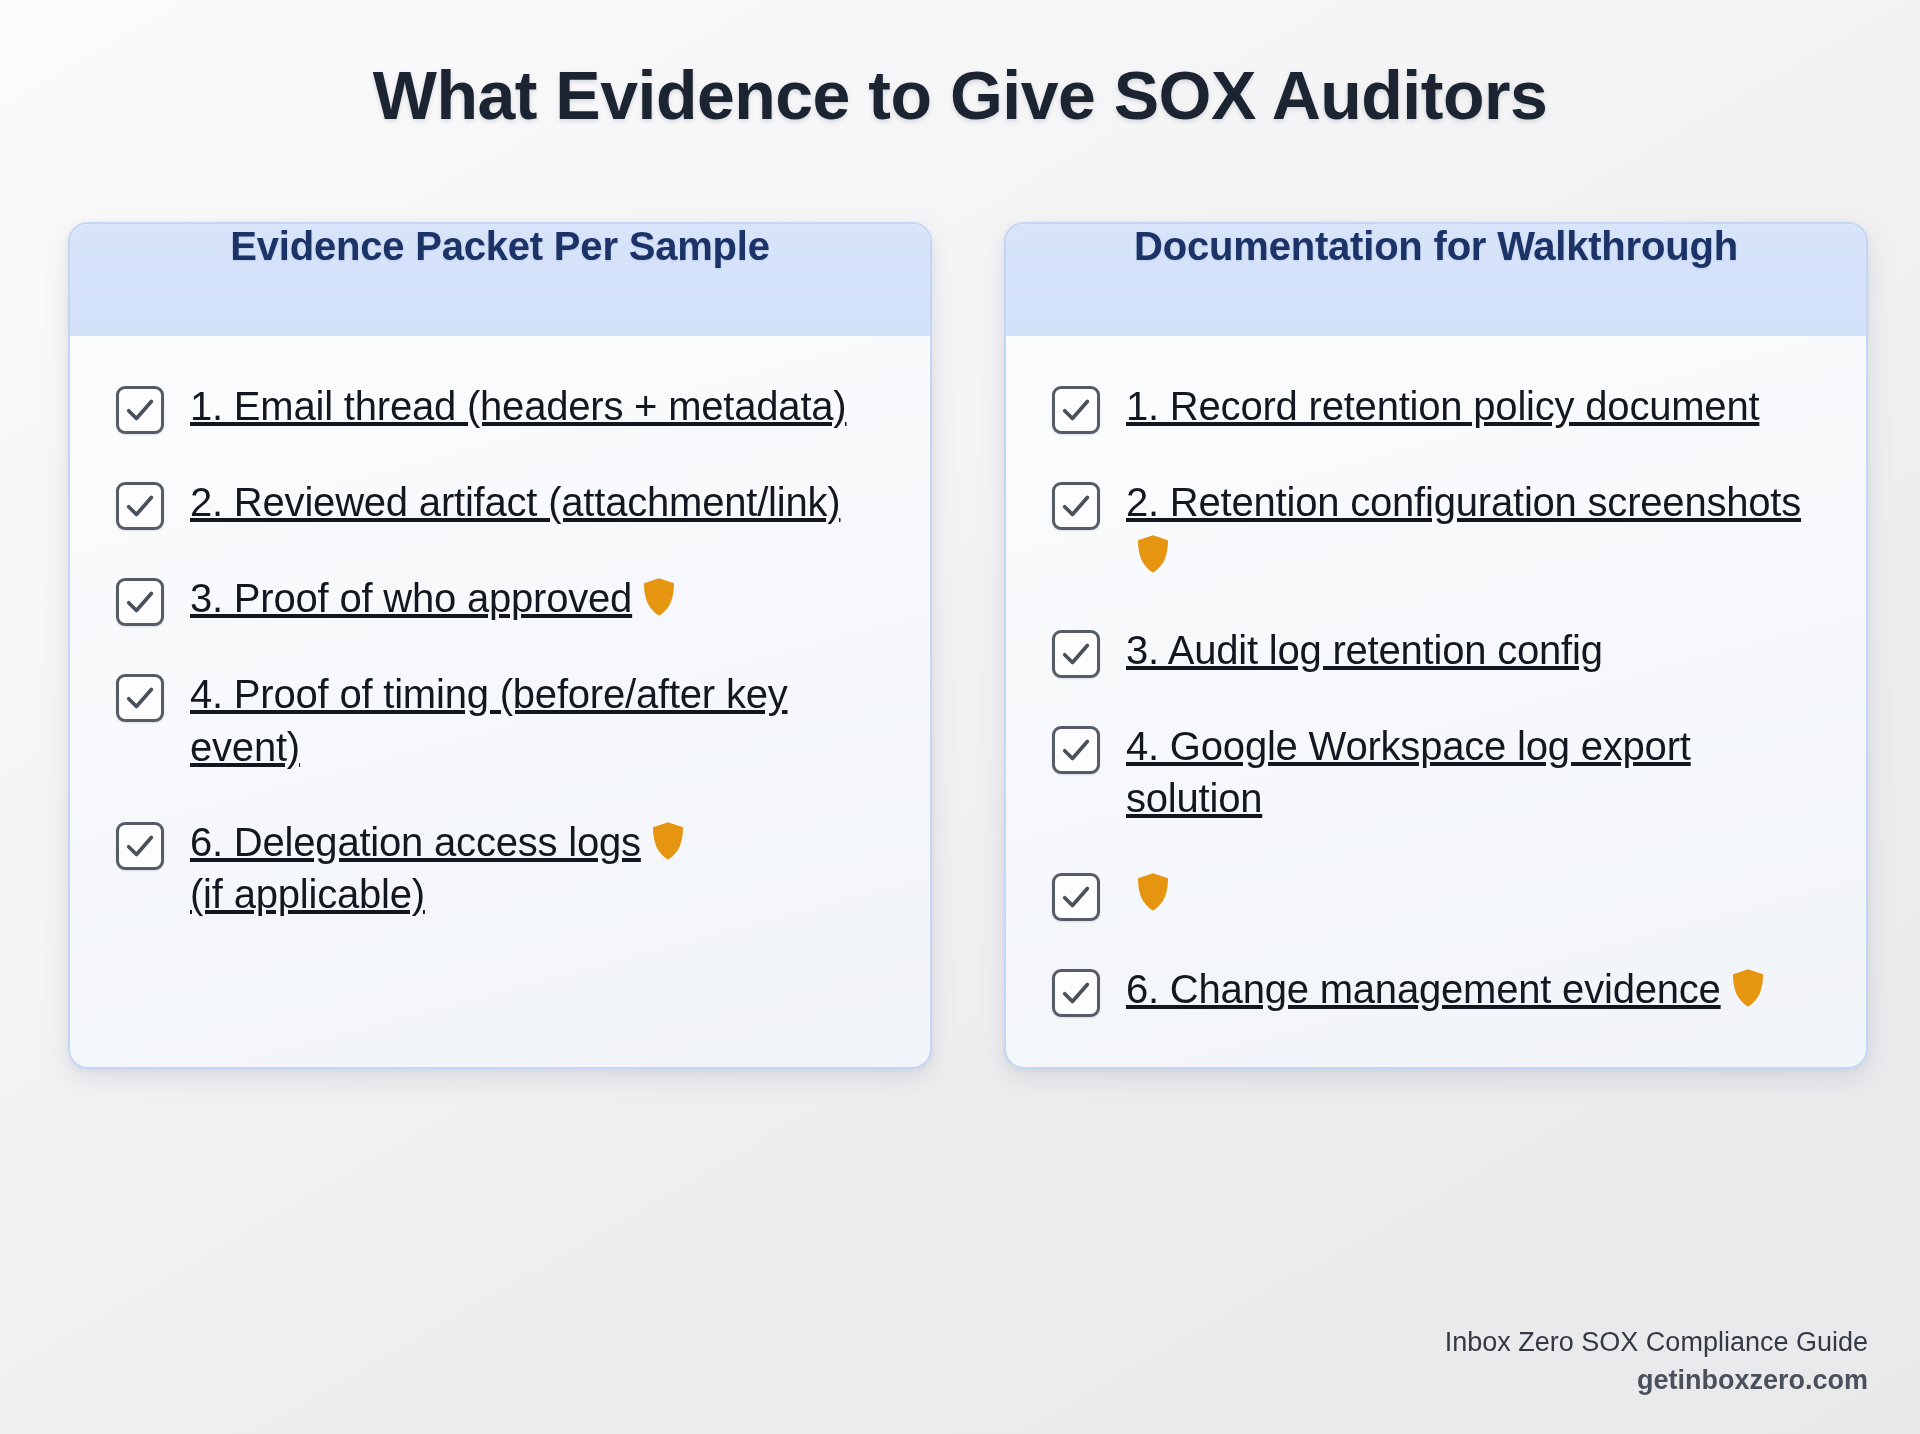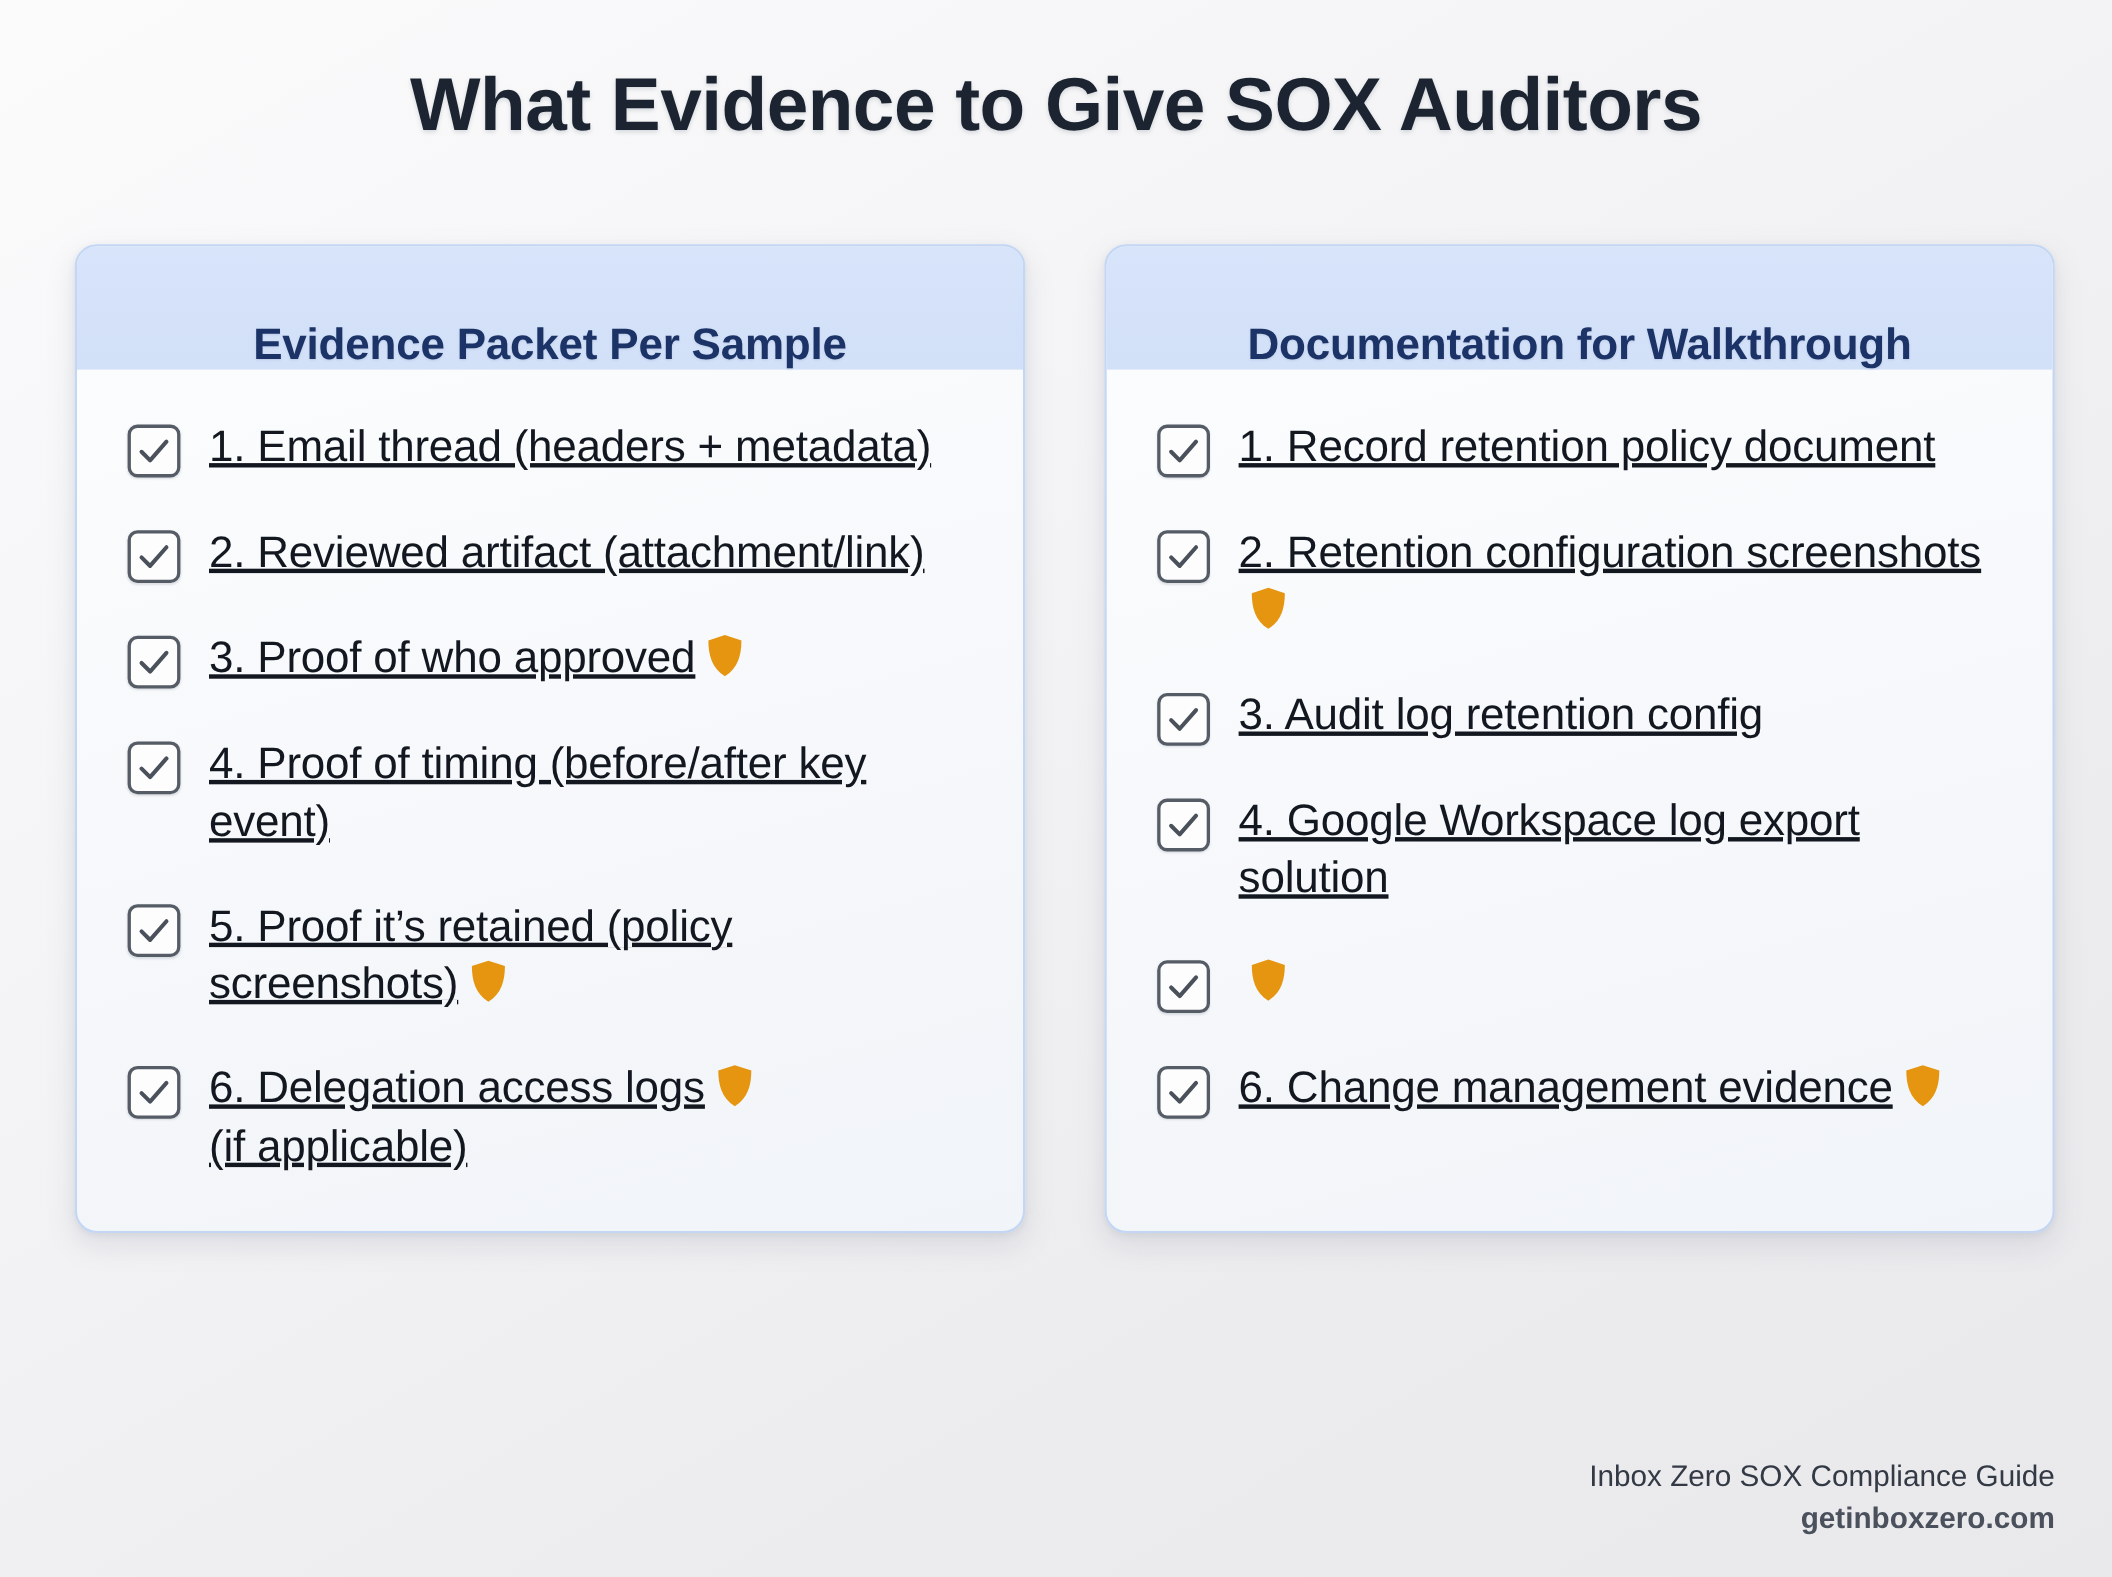--- a/index.html
+++ b/index.html
@@ -57,21 +57,21 @@
     box-shadow: 0 10px 26px rgba(110,120,140,0.16), 0 2px 6px rgba(110,120,140,0.10);
     overflow: hidden;
     display: flex;
     flex-direction: column;
   }
 
   .card-header {
     background: linear-gradient(180deg, #d7e4fa 0%, #d2e0f8 100%);
     height: 112px;
     display: flex;
-    align-items: flex-end;
+    align-items: flex-start;
     justify-content: center;
     padding: 0 24px;
   }
 
   .card-header-title {
     font-size: 40px;
     font-weight: 700;
     color: #1b3366;
     letter-spacing: -0.2px;
     text-shadow: 0 1px 2px rgba(120,140,180,0.25);
@@ -209,30 +209,20 @@
 
           <li class="list-item">
             <span class="checkbox">
               <svg viewBox="0 0 24 24" aria-hidden="true">
                   <path d="M4 12.5 L9.5 18 L20 6" fill="none" stroke="#4a515b" stroke-width="2.6" stroke-linecap="round" stroke-linejoin="round"></path>
                 </svg>
             </span>
             <span class="item-text">4. Proof of timing (before/after key event)</span>
           </li>
 
-          <li class="list-item">
-            <span class="checkbox">
-              <svg viewBox="0 0 24 24" aria-hidden="true">
-                  <path d="M4 12.5 L9.5 18 L20 6" fill="none" stroke="#4a515b" stroke-width="2.6" stroke-linecap="round" stroke-linejoin="round"></path>
-                </svg>
-            </span>
-            <span class="item-text"><span>5. Proof it’s retained (policy screenshots)</span><span class="shield-icon"><svg viewBox="0 0 24 28" aria-hidden="true">
-                    <path d="M12 0.8 L22.6 4.3 C22.6 13.6 20.4 22 12 27.2 C3.6 22 1.4 13.6 1.4 4.3 Z" fill="#e5950f"></path>
-                  </svg></span></span>
-          </li>
 
           <li class="list-item">
             <span class="checkbox">
               <svg viewBox="0 0 24 24" aria-hidden="true">
                   <path d="M4 12.5 L9.5 18 L20 6" fill="none" stroke="#4a515b" stroke-width="2.6" stroke-linecap="round" stroke-linejoin="round"></path>
                 </svg>
             </span>
             <span class="item-text"><span>6. Delegation access logs</span><span class="shield-icon"><svg viewBox="0 0 24 28" aria-hidden="true">
                     <path d="M12 0.8 L22.6 4.3 C22.6 13.6 20.4 22 12 27.2 C3.6 22 1.4 13.6 1.4 4.3 Z" fill="#e5950f"></path>
                   </svg></span><br><span>(if applicable)</span></span>

